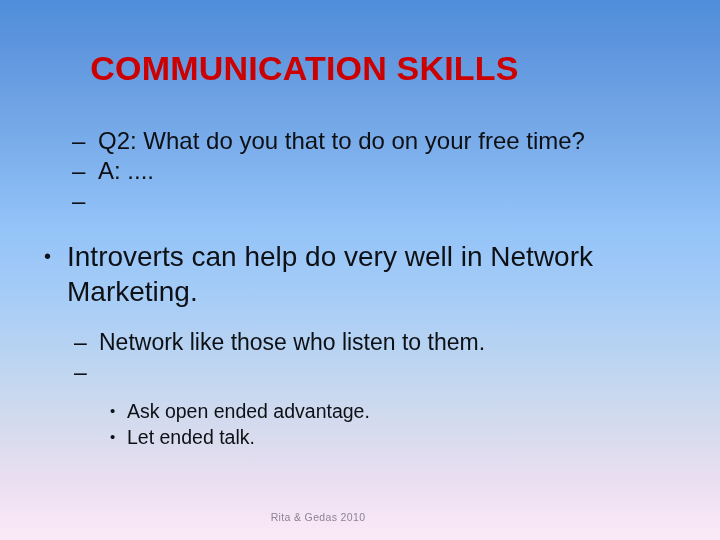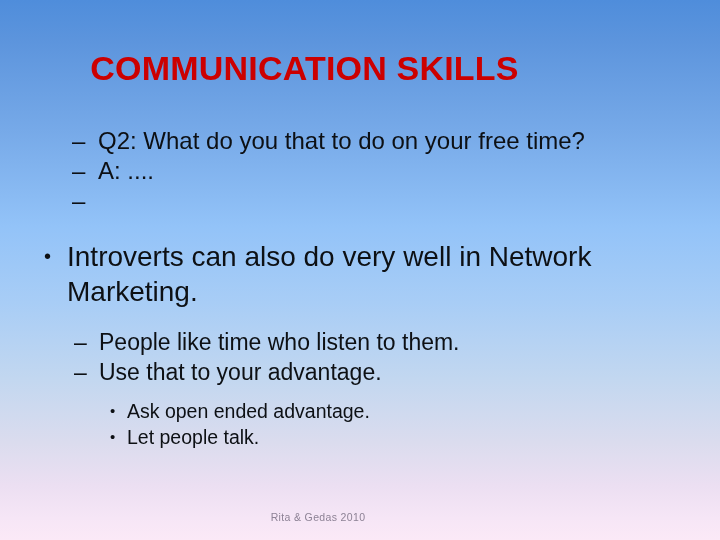--- a/index.html
+++ b/index.html
@@ -186,48 +186,47 @@
 
       <div class="bullet-row lvl2">
         <span class="marker">–</span>
       </div>
 
     </div>
 
     <div class="group-main">
       <div class="bullet-row lvl1">
         <span class="marker">•</span>
-        <span class="btext">Introverts can also do very well in Network Marketing.</span>
+        <span class="btext">Introverts can help do very well in Network Marketing.</span>
       </div>
     </div>
 
     <div class="group-lower">
 
       <div class="bullet-row lvl2b">
         <span class="marker">–</span>
-        <span class="btext">People like time who listen to them.</span>
+        <span class="btext">Network like those who listen to them.</span>
       </div>
 
       <div class="bullet-row lvl2b">
         <span class="marker">–</span>
-        <span class="btext">Use that to your advantage.</span>
       </div>
 
     </div>
 
     <div class="group-lowest">
 
       <div class="bullet-row lvl3">
         <span class="marker">•</span>
         <span class="btext">Ask open ended advantage.</span>
       </div>
 
       <div class="bullet-row lvl3">
         <span class="marker">•</span>
-        <span class="btext">Let people talk.</span>
+        <span class="btext">Let ended talk.</span>
       </div>
 
     </div>
 
   </div>
 
   <div id="footer-block">
     <span id="footer-text">Rita &amp; Gedas 2010</span>
   </div>
 

